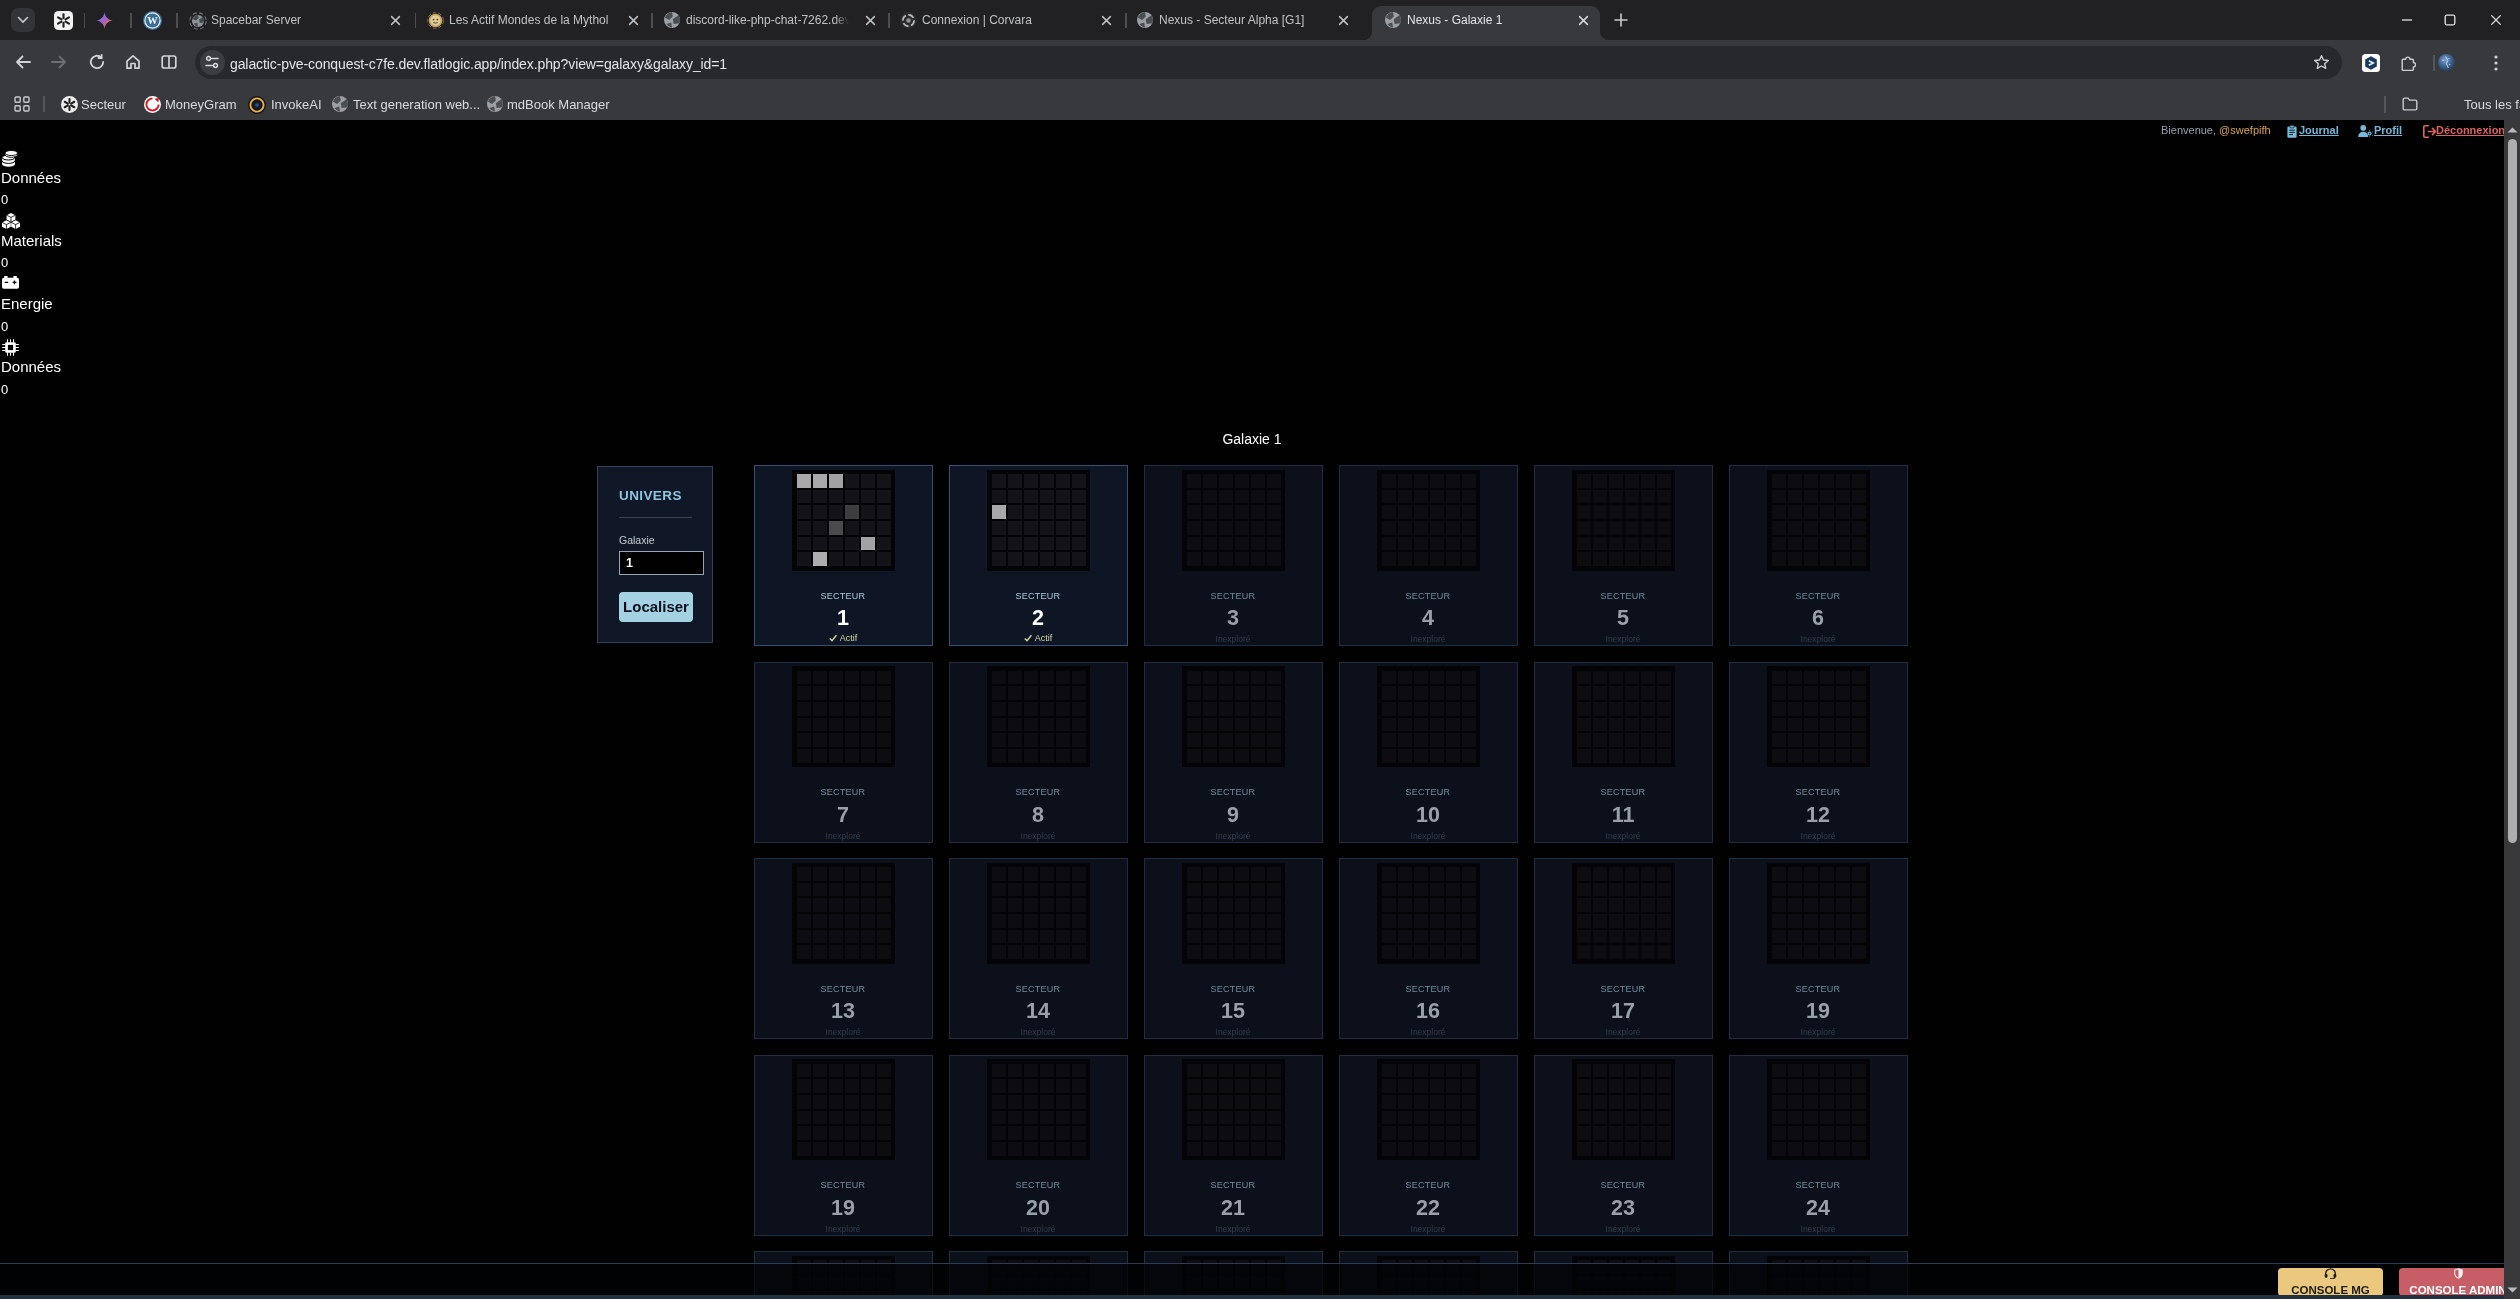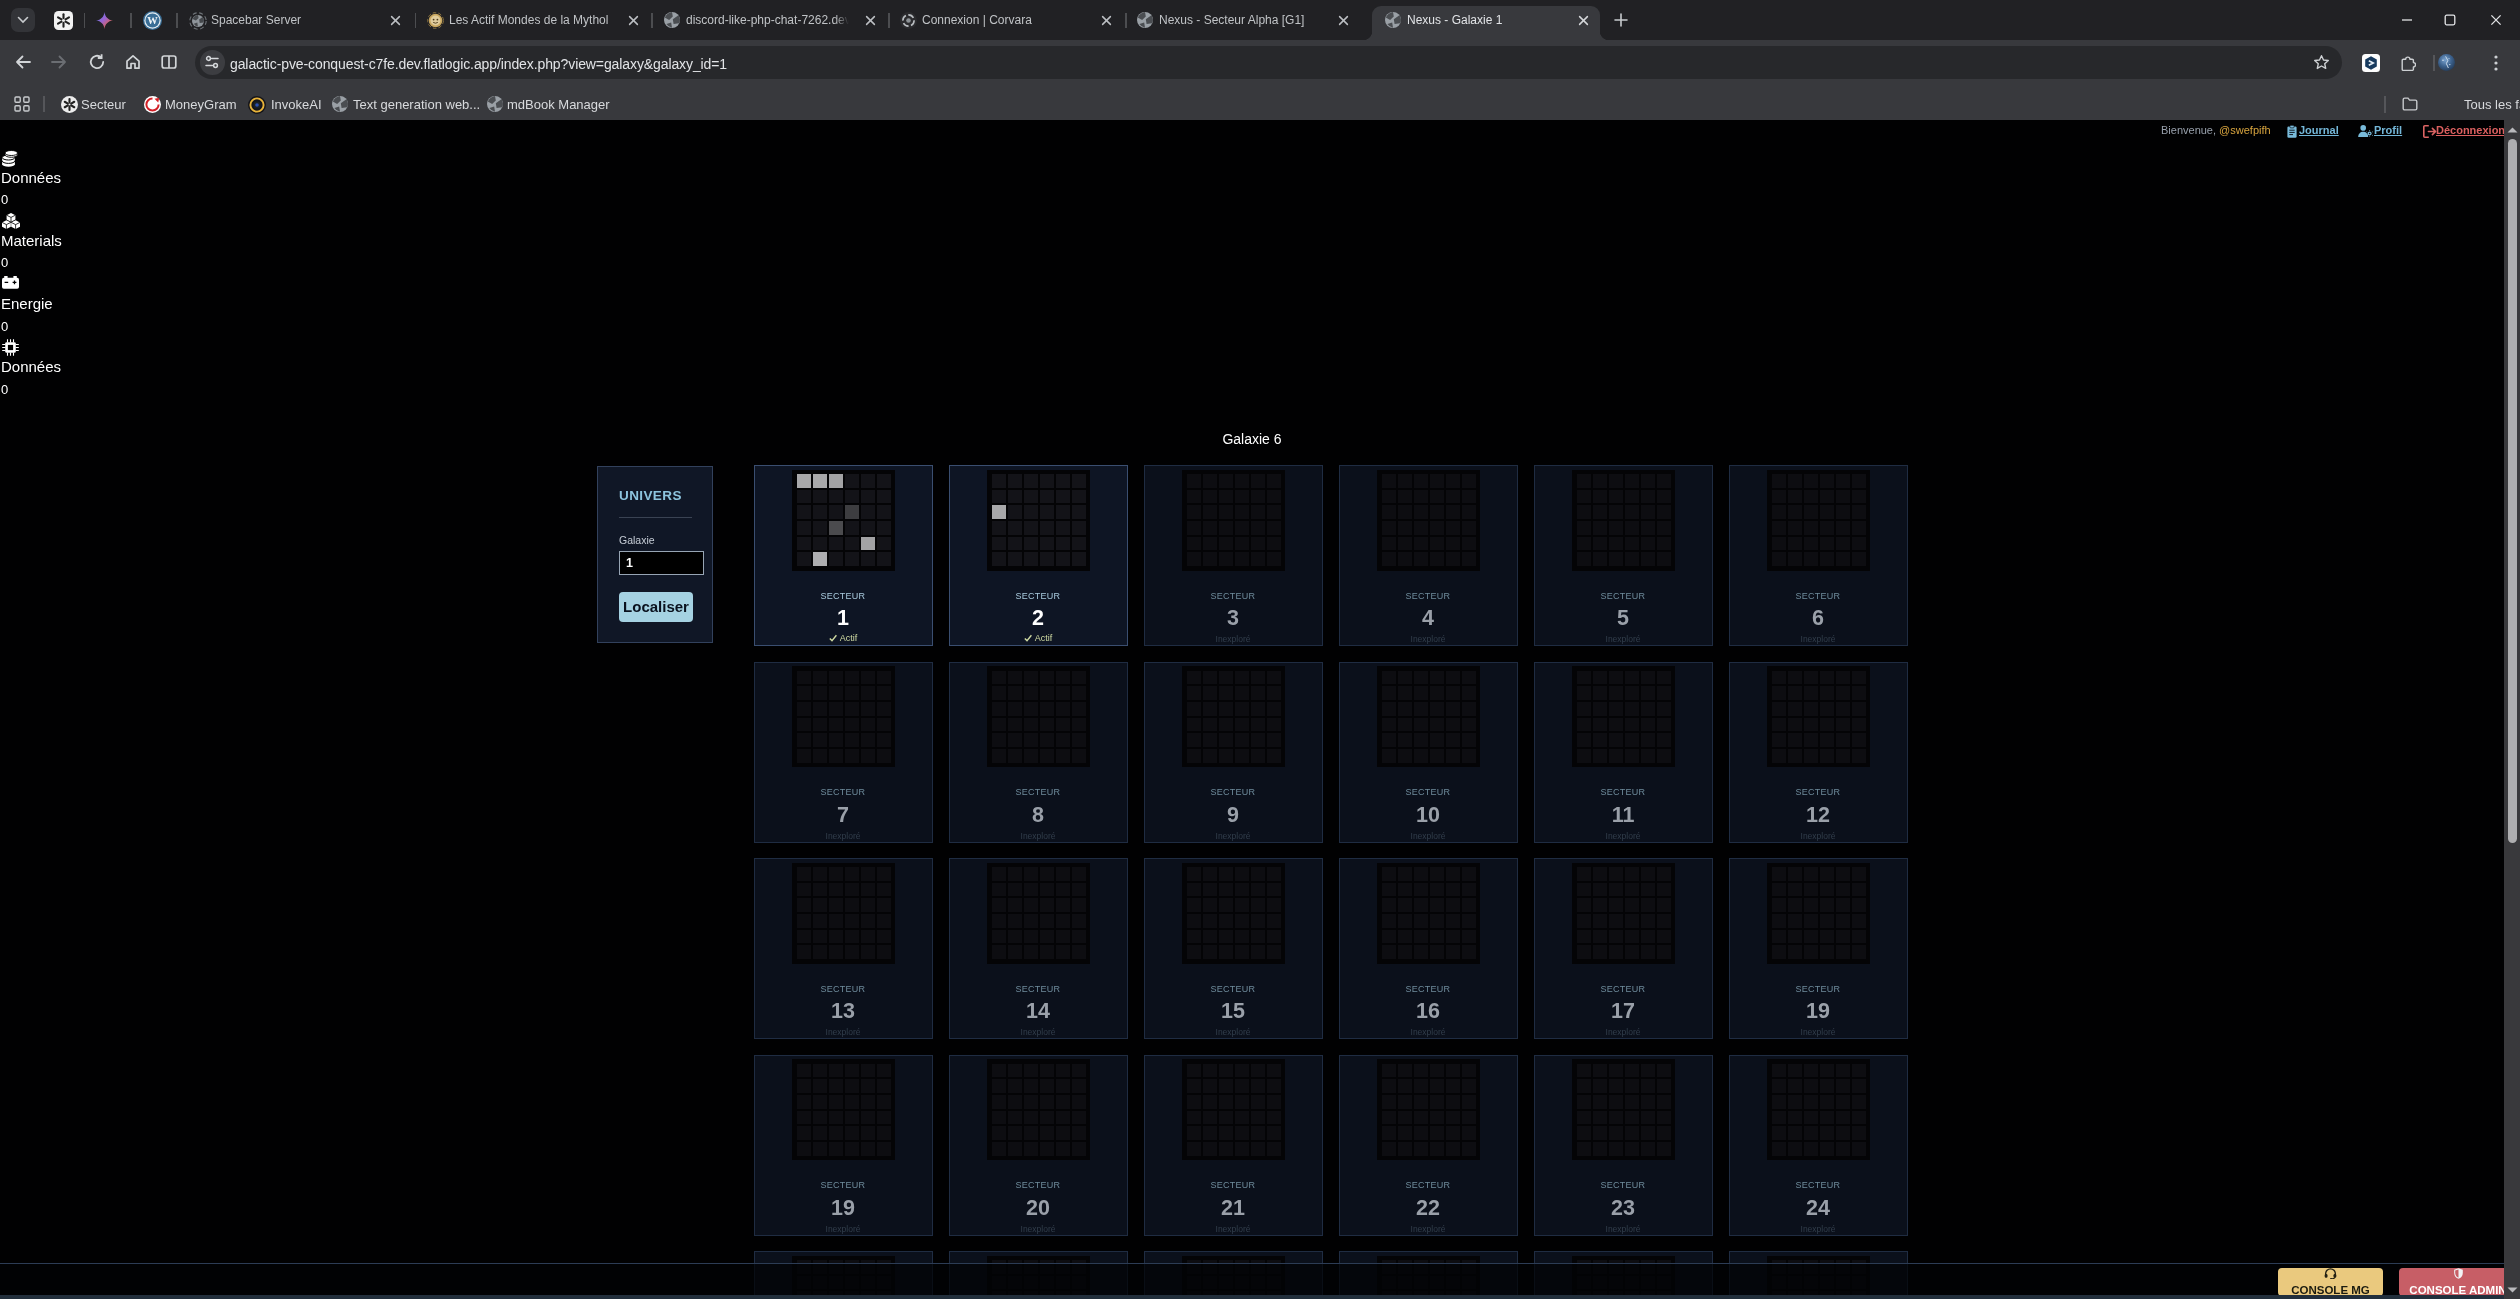--- a/index.html
+++ b/index.html
@@ -438,21 +438,21 @@
     <svg width="17" height="17" viewBox="0 0 17 17">
       <g stroke="#fff" stroke-width="1.1">
         <path d="M5.5 0.2 V3.5 M8.5 0.2 V3.5 M11.5 0.2 V3.5 M5.5 13.5 V16.8 M8.5 13.5 V16.8 M11.5 13.5 V16.8 M0.2 5.5 H3.5 M0.2 8.5 H3.5 M0.2 11.5 H3.5 M13.5 5.5 H16.8 M13.5 8.5 H16.8 M13.5 11.5 H16.8"></path>
       </g>
       <rect x="3.2" y="3.2" width="10.6" height="10.6" rx="1.4" fill="#fff"></rect>
       <rect x="5.9" y="5.9" width="5.2" height="5.2" fill="#000"></rect>
     </svg>
   </div>
 <div class="reslabel" style="left:1px;top:358.1px;">Données</div>
 <div class="resval" style="left:1px;top:381.70000000000005px;">0</div>
-<div class="gtitle">Galaxie 6</div>
+<div class="gtitle">Galaxie 1</div>
 <div class="upanel">
     <div class="utitle">UNIVERS</div>
     <div class="uhr"></div>
 <div class="ulabel">Galaxie</div>
     <div class="uinput">1</div>
     <div class="ubtn">Localiser</div>
   </div>
 <div class="card on" style="left:753.5px;top:465.0px">
     <div class="mini">
       <i style="background:#a8a8aa"></i>

